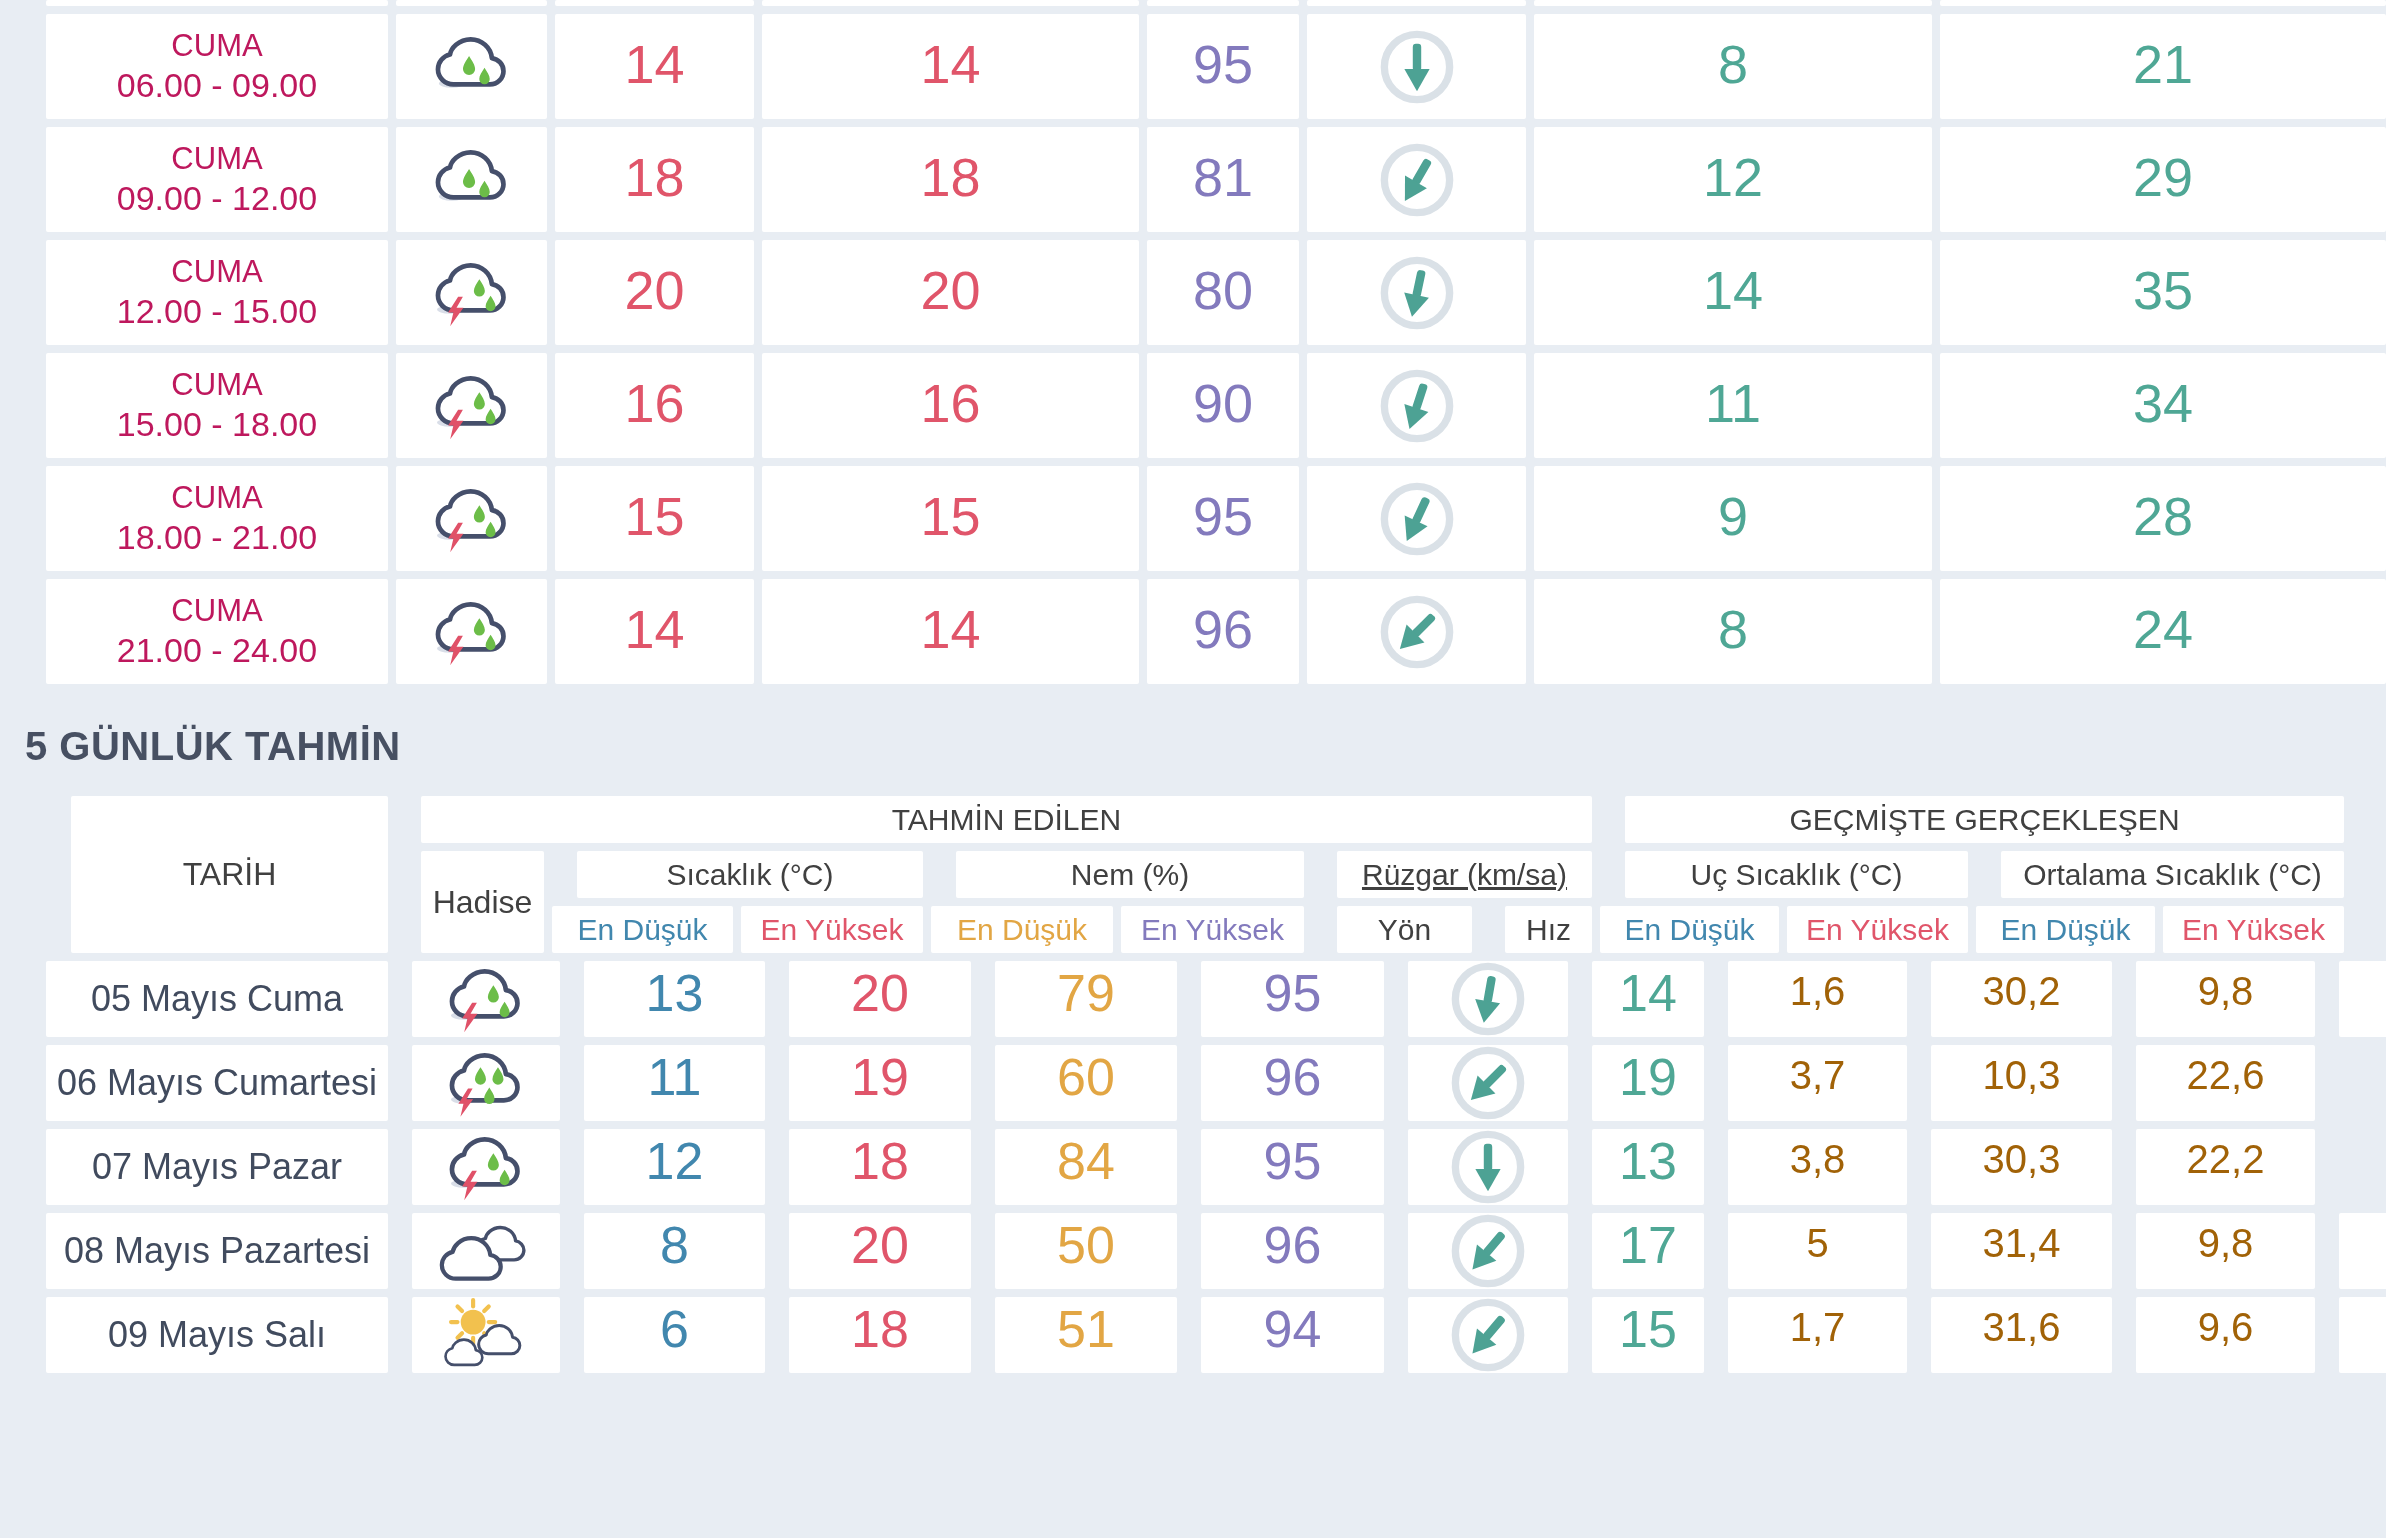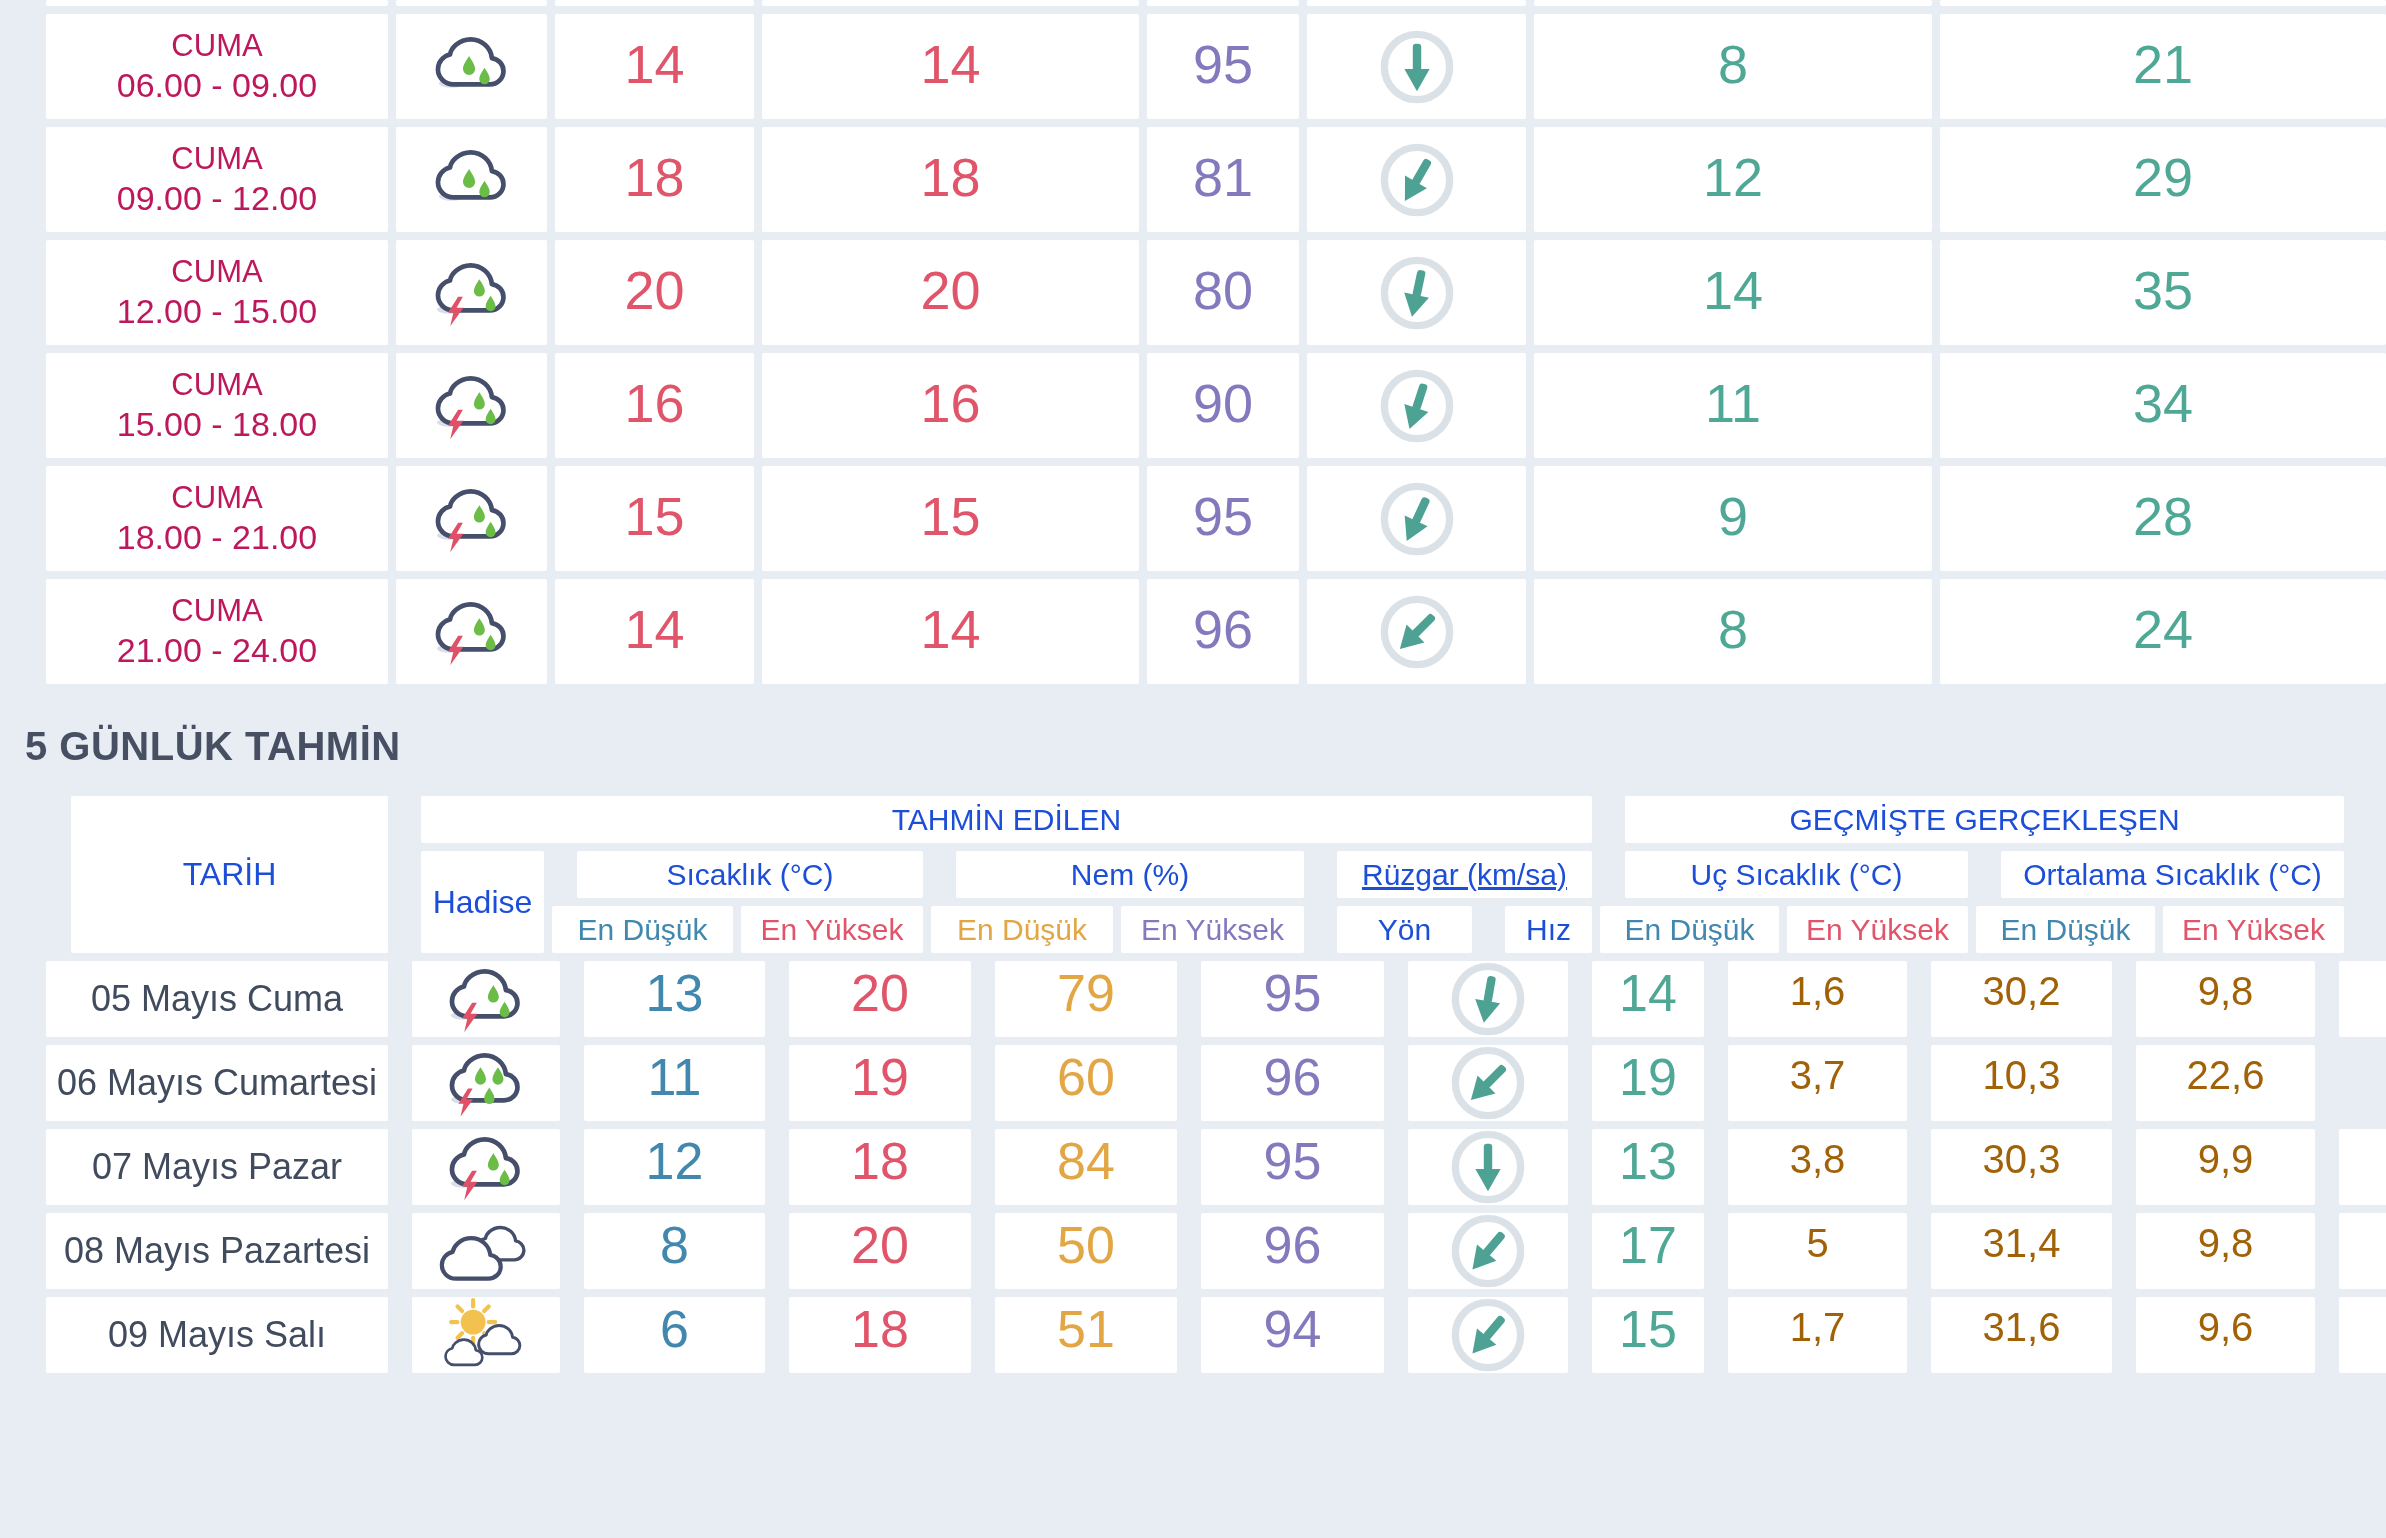--- a/index.html
+++ b/index.html
@@ -26,21 +26,21 @@
 
   .big{font-size:54px;padding-bottom:6px;}
   .val{font-size:52px;padding-bottom:12px;}
   .blk{font-size:40px;padding-bottom:16px;color:#a16207;}
 
   .red{color:#e0556a;}
   .purple{color:#837abd;}
   .teal{color:#4fa795;}
   .blue{color:#4187ae;}
   .orange{color:#e2a644;}
-  .gray{color:#1d4ed8;margin-left:25px;}
+  .gray{color:#404040;margin-left:25px;}
 
   .hfont{font-size:30px;}
   .tarih{font-size:32px;}
 
   #sec-title{
     position:absolute;left:25px;top:724px;
     font-size:40px;font-weight:bold;color:#475062;letter-spacing:.5px;
   }
 
   
@@ -438,21 +438,20 @@
           <circle cx="38" cy="38" r="31" fill="#fff" stroke="#dae1e7" stroke-width="7"></circle>
           <g transform="rotate(0 38 38)" fill="#4da294">
             <rect x="34" y="16" width="8" height="26" rx="3"></rect>
             <polygon points="26,40 50,40 38,61"></polygon>
           </g>
         </svg>
       </div>
     <div class="cell val teal">13</div>
     <div class="cell blk">3,8</div>
     <div class="cell blk">30,3</div>
-    <div class="cell blk">9,9</div>
     <div class="cell blk">22,2</div>
   </div>
 
   <div class="drow">
     <div class="cell date-cell">08 Mayıs Pazartesi</div>
     <div class="cell wicon">
         <svg width="92" height="74" viewBox="0 0 100 80" style="overflow:visible">
           <g transform="translate(40 8) scale(3.2)">
             <path d="M4.406 3.342A5.53 5.53 0 0 1 8 2c2.69 0 4.923 2 5.166 4.579C14.758 6.804 16 8.137 16 9.773 16 11.569 14.502 13 12.687 13H3.781C1.708 13 0 11.366 0 9.318c0-1.763 1.266-3.223 2.942-3.593.143-.863.698-1.723 1.464-2.383z" fill="#fff" stroke="#454f6b" stroke-width="1.15" stroke-linejoin="round"></path>
           </g>

